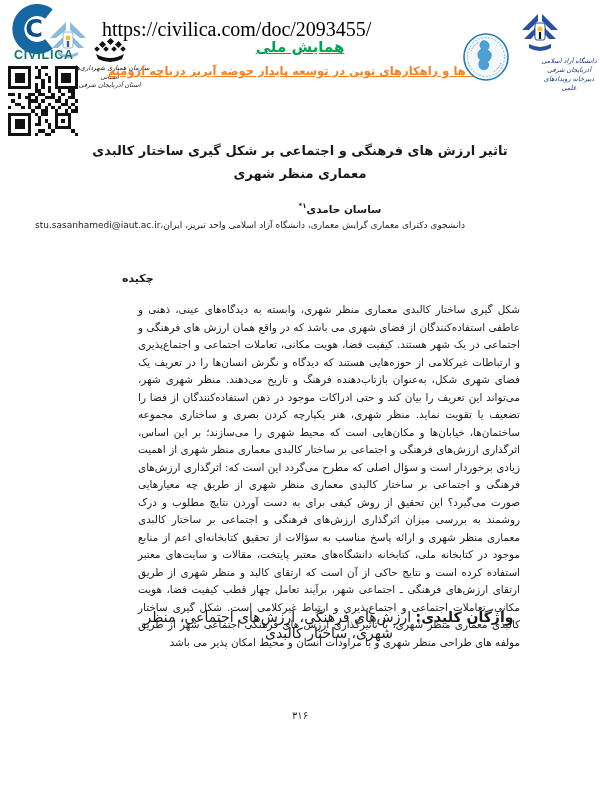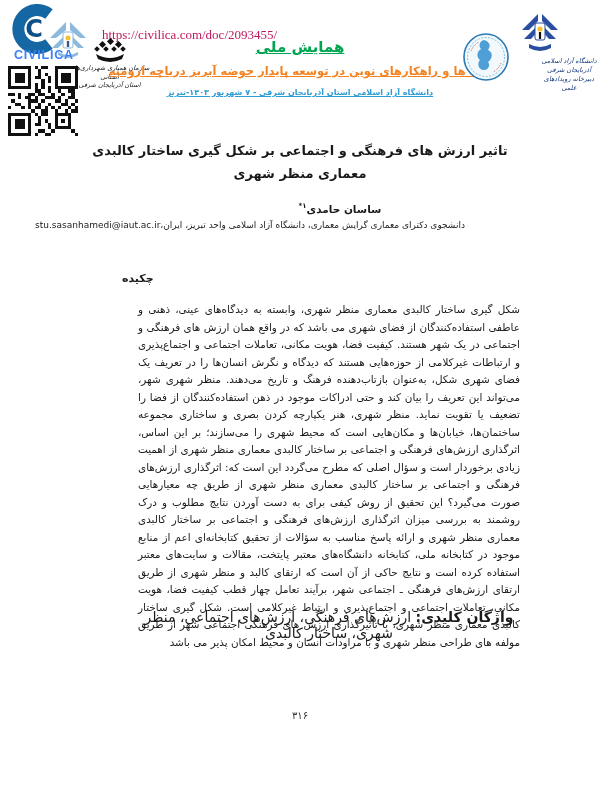--- a/index.html
+++ b/index.html
@@ -1,22 +1,22 @@
 <!DOCTYPE html>
 <html lang="fa"><head>
 <meta charset="utf-8">
 <style>
   html,body{margin:0;padding:0;background:#e8e8e8;}
   #page{position:relative;width:600px;height:800px;background:#ffffff;overflow:hidden;
         font-family:"DejaVu Sans",sans-serif;color:#1a1a1a;}
   .abs{position:absolute;}
 
   
-  .url{left:102px;top:27px;font-family:"Liberation Serif",serif;font-size:13px;color:#be185d;direction:ltr;}
-  .civilica-word{left:8px;top:44px;font-size:12.5px;font-weight:bold;color:#3b82f6;letter-spacing:.8px;
+  .url{left:102px;top:18px;font-family:"Liberation Serif",serif;font-size:20px;color:#000000;direction:ltr;}
+  .civilica-word{left:8px;top:44px;font-size:12.5px;font-weight:bold;color:#0f766e;letter-spacing:.8px;
                  font-family:"Liberation Sans",sans-serif;}
   .muni-caption{left:62px;top:64px;width:95px;text-align:center;font-size:6.5px;line-height:8.5px;
                 color:#222;font-style:italic;direction:rtl;}
   .conf-head{left:50%;transform:translateX(-50%);text-align:left;white-space:nowrap;direction:rtl;text-decoration:underline;}
   .event-type{top:38px;font-size:15px;font-weight:bold;color:#00a551;}
   .event-title{top:64px;font-size:11.5px;font-weight:bold;color:#f58220;}
   .event-venue{top:88px;font-size:8px;font-weight:bold;color:#2f9cd4;}
   .iau-caption{left:540px;top:57px;width:58px;text-align:center;font-size:6.5px;line-height:9px;
                color:#16397c;font-style:italic;direction:rtl;}
 
@@ -164,21 +164,20 @@
         <rect x="8" y="20" width="1" height="1"></rect>
         <rect x="11" y="20" width="2" height="1"></rect>
       <rect x="13" y="19" width="1" height="1"></rect>
         <rect x="19" y="19" width="1" height="1"></rect>
         <rect x="20" y="20" width="1" height="1"></rect>
     </g>
   </svg>
 
   <div class="abs conf-head event-type">همایش ملی</div>
   <div class="abs conf-head event-title">ایده ها و راهکارهای نوین در توسعه پایدار حوضه آبریز دریاچه ارومیه</div>
-  <div class="abs conf-head event-venue">دانشگاه آزاد اسلامی استان آذربایجان شرقی - ۷ شهریور ۱۴۰۳-تبریز</div>
 
   <svg class="abs" style="left:463px;top:33px;" width="46" height="48" viewBox="0 0 46 48">
     <ellipse cx="23" cy="24" rx="22" ry="23" fill="#f2f9fd" stroke="#2a7ab5" stroke-width="1.6"></ellipse>
     <ellipse cx="23" cy="24" rx="18.5" ry="19.5" fill="none" stroke="#2a7ab5" stroke-width=".5" stroke-dasharray="2 1.5"></ellipse>
     <path d="M21 7 C27 9 28 13 25 17 C30 19 30 25 25 29 C28 32 25 38 20 37 C15 36 14 30 17 27 C13 24 14 18 18 16 C15 12 17 8 21 7 Z" fill="#4d9fd6"></path>
     <path d="M8 18 A16 16 0 0 1 16 9" fill="none" stroke="#c23b3b" stroke-width=".8" stroke-dasharray="1 1"></path>
     <path d="M38 30 A16 16 0 0 1 30 39" fill="none" stroke="#c23b3b" stroke-width=".8" stroke-dasharray="1 1"></path>
   </svg>
 
   <svg class="abs" style="left:520px;top:10px;" width="40" height="46" viewBox="0 0 40 46">

